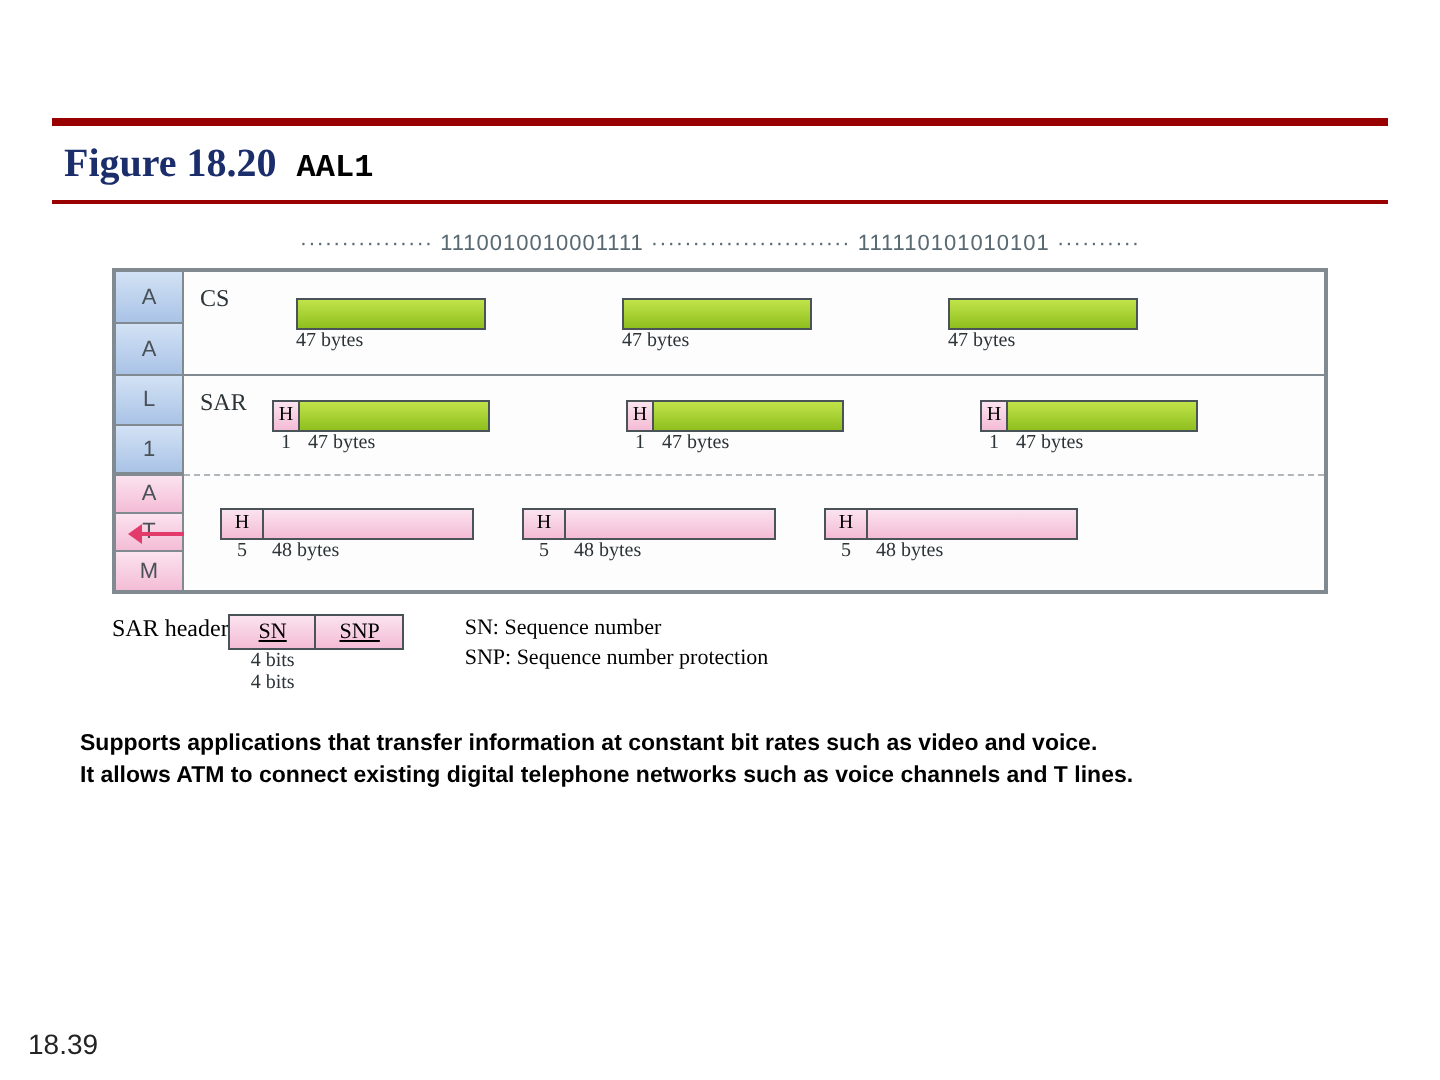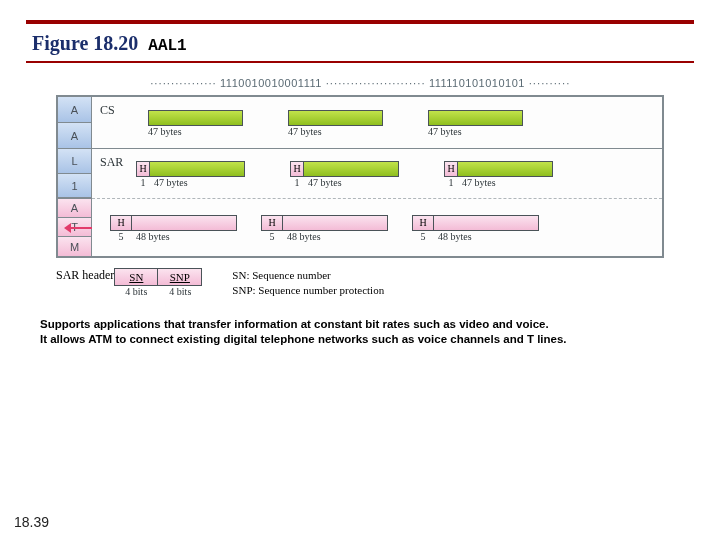--- a/index.html
+++ b/index.html
@@ -1,50 +1,50 @@
 <!DOCTYPE html>
 <html><head>
 <meta charset="utf-8">
 <style>
   * { box-sizing: border-box; margin: 0; padding: 0; }
   body { font-family: Georgia, "Times New Roman", serif; background: #fff; width: 720px; height: 540px; position: relative; }
-  .page { padding: 20px 26px; }
+  .page { padding: 20px 26px; margin-top: 39px; }
   .thick-rule { height: 4px; background: #990000; margin-bottom: 8px; }
   .thin-rule  { height: 2px; background: #990000; margin-top: 6px; margin-bottom: 14px; }
   .title-row { display: flex; align-items: baseline; gap: 10px; margin-left: 6px; }
   .fig-num { color: #1b2e6b; font-weight: bold; font-size: 20px; }
   .fig-name { font-family: "Courier New", monospace; font-weight: bold; font-size: 16px; color: #000; }
   .diagram { margin: 0 30px 10px 30px; }
   .upper-title { text-align: center; font-family: Georgia, serif; font-size: 15px; margin-bottom: 4px; }
   .bitstream { text-align: center; color: #5a6a73; font-family: Arial, sans-serif; font-size: 11px; letter-spacing: .5px; }
   .frame { border: 2px solid #808a90; background: #fdfdfd; margin-top: 6px; display: flex; }
   .sidebar { width: 34px; display: flex; flex-direction: column; }
   .cell-blue, .cell-pink { display:flex; align-items:center; justify-content:center; font-family: Arial, sans-serif; font-size: 11px; color:#495057; border-right:1px solid #808a90; border-bottom:1px solid #808a90; }
   .cell-blue { background: linear-gradient(#d3e2f5, #a9c3e6); }
   .cell-pink { background: linear-gradient(#fbe3ef, #f4bcd6); }
   .body { flex:1; display:flex; flex-direction:column; }
   .row { border-bottom: 1px solid #808a90; padding: 5px 2px 4px 8px; display:flex; align-items:center; gap: 14px; position:relative; }
   .row:last-child { border-bottom:none; }
   .label { position:absolute; left:8px; top:6px; font-family: Georgia, serif; font-size: 12px; color:#2c3438; }
-  .content { margin-left: 48px; display:flex; gap: 45px; flex:1; }
+  .content { margin-left: 48px; display:flex; gap: 68px; flex:1; }
   .group { display:flex; flex-direction:column; align-items:flex-start; }
   .blocks { display:flex; }
   .block { height: 16px; border: 1px solid #4a5358; }
   .green { background: linear-gradient(#c1e34a, #8fbf1f); }
   .pink  { background: linear-gradient(#fbe3ef, #f4bcd6); }
   .sub { font-family: Georgia, serif; font-size: 10px; color:#2c3438; display:flex; gap: 4px; }
   .dash { border-bottom: 1px dashed #b0b6ba; }
   .arrow { width: 28px; height: 10px; position:relative; margin-right:4px; margin-left:-36px; }
   .arrow::after { content:""; position:absolute; right:0; top:4px; width:22px; height:2px; background:#e23b6b; }
   .arrow::before { content:""; position:absolute; left:0; top:0; border-right:7px solid #e23b6b; border-top:5px solid transparent; border-bottom:5px solid transparent; }
   .legend { display:flex; align-items: flex-start; gap: 30px; margin-top: 10px; font-family: Georgia, serif; font-size: 12px; }
   .legend .sar { display:flex; align-items:flex-start; gap: 0; }
   .legend .boxrow { display:flex;text-decoration:underline; }
   .legend .box { height:18px; border:1px solid #4a5358; background: linear-gradient(#fbe3ef,#f4bcd6); display:flex; align-items:center; justify-content:center; font-size:11px; width:44px; }
-  .legend .sublabels { display:flex; font-size:10px; color:#2c3438; }
+  .legend .sublabels { display:flex; font-size:10px; color:#2c3438;flex-direction:column; }
   .legend .notes { font-size: 11px; line-height:1.4; }
   .description { font-family: Arial, Helvetica, sans-serif; font-size: 11.5px; font-weight: bold; margin: 18px 14px 0 14px; line-height: 1.35; }
   .page-no { position:absolute; left: 14px; bottom: 10px; font-family: Arial, sans-serif; font-size: 14px; color:#232323; }
 </style>
 </head>
 <body>
 
 <div class="page">
   <div class="thick-rule"></div>
   <div class="title-row">

